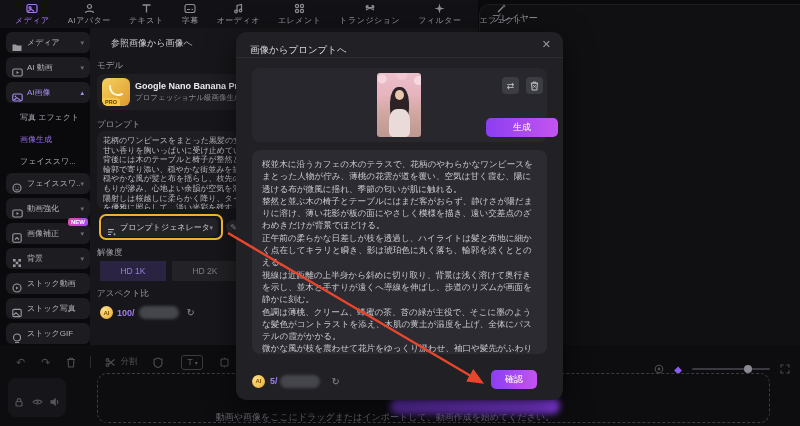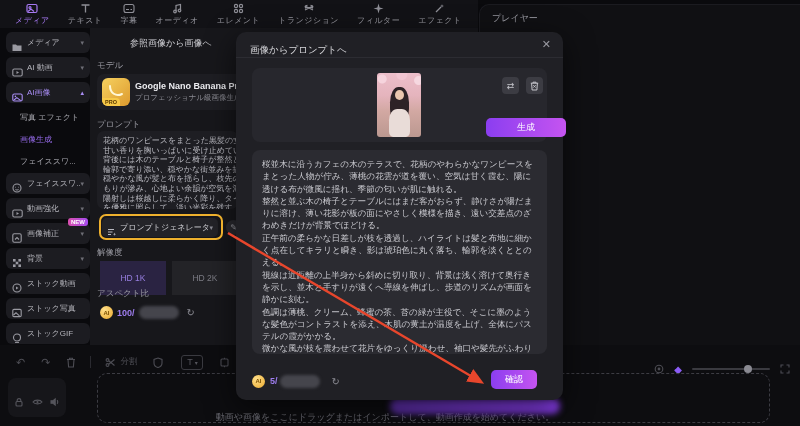--- a/index.html
+++ b/index.html
@@ -30,21 +30,21 @@
   .side-item.open .slabel { color:#a98df5; }
   .side-item.open .sicon { color:#a98df5; }
   .side-child { height:20px; margin:2px 0 2px 14px; display:flex; align-items:center; cursor:pointer; }
   .side-child .slabel { font-size:8px; color:#a7a7ae; white-space:nowrap; }
   .side-child.sel .slabel { color:#9a6ef0; }
   .badge-new { position:absolute; top:-5px; right:2px; font-size:6px; color:#fff; padding:1px 3px;
     border-radius:3px; background:linear-gradient(90deg,#d94fae,#a64cf0); font-weight:bold; }
 
   
   .midpanel { position:absolute; left:90px; top:28px; width:388px; height:317px; background:#17171b; z-index:1; }
-  .ref-tab { position:absolute; left:40px; top:9px; font-size:9px; color:#cfcfd4; }
+  .ref-tab { position:absolute; left:21px; top:9px; font-size:9px; color:#cfcfd4; }
   .lbl { position:absolute; font-size:8.5px; color:#9a9aa2; }
   .model-card { position:absolute; left:7px; top:46px; width:150px; height:36px; background:#1e1e23;
     border-radius:7px; display:flex; align-items:center; padding:3px 5px; cursor:pointer; }
   .banana { position:relative; width:28px; height:28px; border-radius:6px; flex:0 0 auto;
     background:linear-gradient(135deg,#f6d15f,#dd9a2e); }
   .banana svg { position:absolute; left:5px; top:4px; }
   .probadge { position:absolute; left:0; bottom:0; font-size:5.5px; font-weight:bold; color:#5a3a00;
     background:#f7c948; border-radius:0 4px 0 6px; padding:1px 3px; }
   .model-txt { margin-left:5px; overflow:hidden; }
   .model-name { font-size:9px; font-weight:bold; color:#ececf0; white-space:nowrap; }
@@ -56,21 +56,21 @@
   .pg-btn { position:absolute; left:12px; top:190px; width:116px; height:19px; background:#232328;
     border-radius:5px; display:flex; align-items:center; padding:0 5px; cursor:pointer; }
   .pg-btn .pgicon { color:#b9b9c0; width:10px; height:10px; margin-right:3px; }
   .pg-btn .pglabel { font-size:8px; color:#cfcfd4; white-space:nowrap; overflow:hidden; flex:1; }
   .pg-btn .chev2 { font-size:7px; color:#8a8a92; }
   .pg-btn .chev2::after { content:"▾"; }
   .pg-side-icon { position:absolute; left:136px; top:192px; width:15px; height:15px; border-radius:50%;
     background:#2a2a30; color:#9a9aa2; font-size:8px; display:flex; align-items:center; justify-content:center; cursor:pointer; }
   .hl-box { position:absolute; left:99px; top:214px; width:124px; height:26px; border:2.5px solid #eeb02d;
     border-radius:7px; z-index:30; pointer-events:none; }
-  .res-chip { position:absolute; top:233px; width:66px; height:34px; border-radius:0; font-size:8.5px;
+  .res-chip { position:absolute; top:233px; width:66px; height:20px; border-radius:0; font-size:8.5px;
     display:flex; align-items:center; justify-content:center; cursor:pointer; }
   .res-1 { left:10px; background:#2a2342; color:#977ee0; }
   .res-2 { left:82px; background:#232327; color:#7c7c84; }
   .coin-row { position:absolute; left:10px; top:278px; display:flex; align-items:center; gap:4px; }
   .coin { width:13px; height:13px; border-radius:50%; background:radial-gradient(circle at 35% 30%,#ffdf8a,#e9a92d);
     color:#7a4e00; font-size:6px; font-weight:bold; display:flex; align-items:center; justify-content:center; }
   .credit-txt { font-size:9px; color:#9f7ef0; font-weight:bold; }
   .blurbox { width:40px; height:13px; border-radius:7px; background:#45454c; filter:blur(1.6px); }
   .refresh { font-size:10px; color:#8a8a92; cursor:pointer; margin-left:4px; }
 
@@ -121,21 +121,21 @@
                radial-gradient(circle at 85% 45%,#f6d8e0 4px,transparent 5px); }
   .thumb .hair { position:absolute; left:13px; top:14px; width:19px; height:34px; border-radius:45% 45% 35% 35%;
     background:#2d2226; }
   .thumb .face { position:absolute; left:18px; top:17px; width:9px; height:10px; border-radius:50%; background:#eac6ae; }
   .thumb .dress { position:absolute; left:12px; top:36px; width:21px; height:28px; border-radius:40% 40% 20% 20%;
     background:#e9dcd8; }
   .mini-btn { position:absolute; top:9px; width:17px; height:17px; background:#3c3c43; border-radius:4px;
     color:#c6c6cc; font-size:9px; display:flex; align-items:center; justify-content:center; cursor:pointer; }
   .swap { left:250px; }
   .del { left:274px; }
-  .gen-btn { position:absolute; left:234px; top:50px; width:80px; height:19px; border-radius:5px;
+  .gen-btn { position:absolute; left:234px; top:50px; width:72px; height:19px; border-radius:5px;
     background:linear-gradient(90deg,#8b3ef0,#c554f0); color:#fff; font-size:9px;
     display:flex; align-items:center; justify-content:center; cursor:pointer; }
   .result-box { position:absolute; left:16px; top:118px; width:295px; height:204px; background:#2b2b31;
     border-radius:8px; padding:8px 10px; overflow:hidden; }
   .result-box .rp { font-size:8.6px; color:#c9c9cf; line-height:12.3px; word-break:break-all; }
   .modal-footer { position:absolute; left:16px; top:338px; width:295px; height:22px;
     display:flex; align-items:center; }
   .confirm-btn { position:absolute; right:10px; top:0; width:46px; height:19px; border-radius:5px;
     background:linear-gradient(90deg,#8b3ef0,#c554f0); color:#fff; font-size:9px;
     display:flex; align-items:center; justify-content:center; cursor:pointer; }
@@ -152,20 +152,29 @@
     <div class="tabs">
       <div class="tab active">
         <span class="ticon">
             <svg width="12" height="11" viewBox="0 0 12 11" fill="none" stroke="currentColor" stroke-width="1.2">
               <rect x="1" y="1.5" width="10" height="8" rx="1.5"></rect>
               <circle cx="4" cy="4.5" r="1"></circle>
               <path d="M2 8.5 L5 6 L8 8.5"></path>
             </svg>
           </span>
         <span class="tlabel">メディア</span>
+      </div>
+      <div class="tab">
+        <span class="ticon">
+            <svg width="11" height="11" viewBox="0 0 11 11" fill="none" stroke="currentColor" stroke-width="1.2">
+              <circle cx="5.5" cy="3.5" r="2"></circle>
+              <path d="M1.5 10 C1.5 7.5 9.5 7.5 9.5 10"></path>
+            </svg>
+          </span>
+        <span class="tlabel">AIアバター</span>
       </div>
       <div class="tab">
         <span class="ticon">
             <svg width="11" height="11" viewBox="0 0 11 11" fill="none" stroke="currentColor" stroke-width="1.3">
               <path d="M1.5 2 H9.5 M5.5 2 V9.5"></path>
             </svg>
           </span>
         <span class="tlabel">テキスト</span>
       </div>
       <div class="tab">

